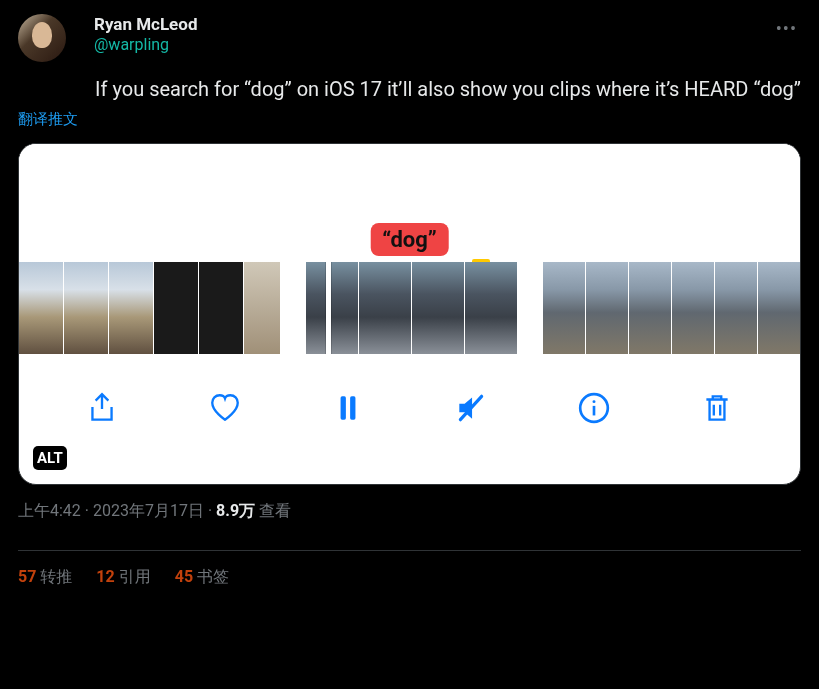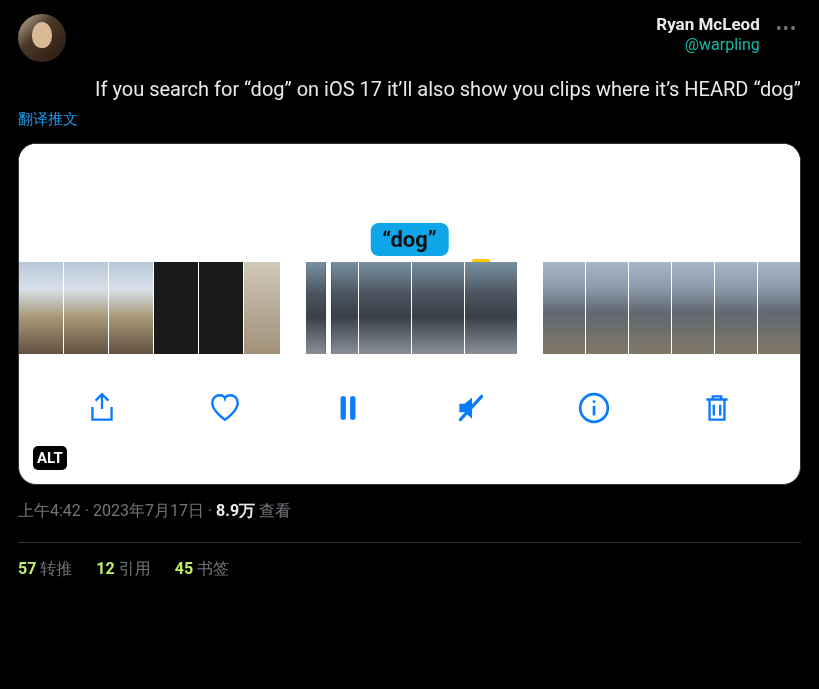--- a/index.html
+++ b/index.html
@@ -10,23 +10,22 @@
     width: 819px;
     height: 689px;
     overflow: hidden;
   }
   .tweet {
     padding: 14px 18px 0 18px;
   }
   .header {
     display: flex;
     align-items: flex-start;
-    gap: 12px;
+    gap: 28px;
     margin-bottom: 14px;
-    text-align: right;
   }
   .avatar {
     width: 48px; height: 48px;
     border-radius: 50%;
     background: linear-gradient(135deg, #c8b8a0 0%, #4a3828 40%, #2a1810 100%);
     flex-shrink: 0;
     position: relative;
     overflow: hidden;
   }
   .avatar::after{
@@ -80,21 +79,21 @@
   .media-top-white {
     height: 118px;
     background: #fff;
     position: relative;
   }
   .dog-label {
     position: absolute;
     left: 50%;
     bottom: 6px;
     transform: translateX(-50%);
-    background: #0ea5e9;
+    background: #ef4444;
     color: #111;
     font-weight: 700;
     font-size: 22px;
     padding: 4px 12px;
     border-radius: 8px;
   }
   .tick {
     position: absolute;
     left: 58%;
     bottom: -2px;
@@ -160,32 +159,32 @@
     color: #fff;
     font-size: 15px;
     font-weight: 700;
     padding: 3px 4px;
     border-radius: 5px;
   }
   .meta-line {
     color: #71767b;
     font-size: 16px;
     margin-top: 16px;
-    padding-bottom: 20px;
+    padding-bottom: 28px;
     border-bottom: 1px solid #2f3336;
   }
   .meta-line .views-count { color: #e7e9ea; font-weight: 700; }
   .stats-row {
     display: flex;
     gap: 24px;
     padding: 16px 0;
     font-size: 16px;
     color: #71767b;
   }
-  .stats-row .num { color: #bef264; font-weight: 700; margin-right: 4px; }
+  .stats-row .num { color: #c2410c; font-weight: 700; margin-right: 4px; }
 </style>
 </head>
 <body>
 
 <div class="tweet">
 
   <div class="header">
     <div class="avatar"></div>
     <div class="name-block">
       <div class="display-name">Ryan McLeod</div>

